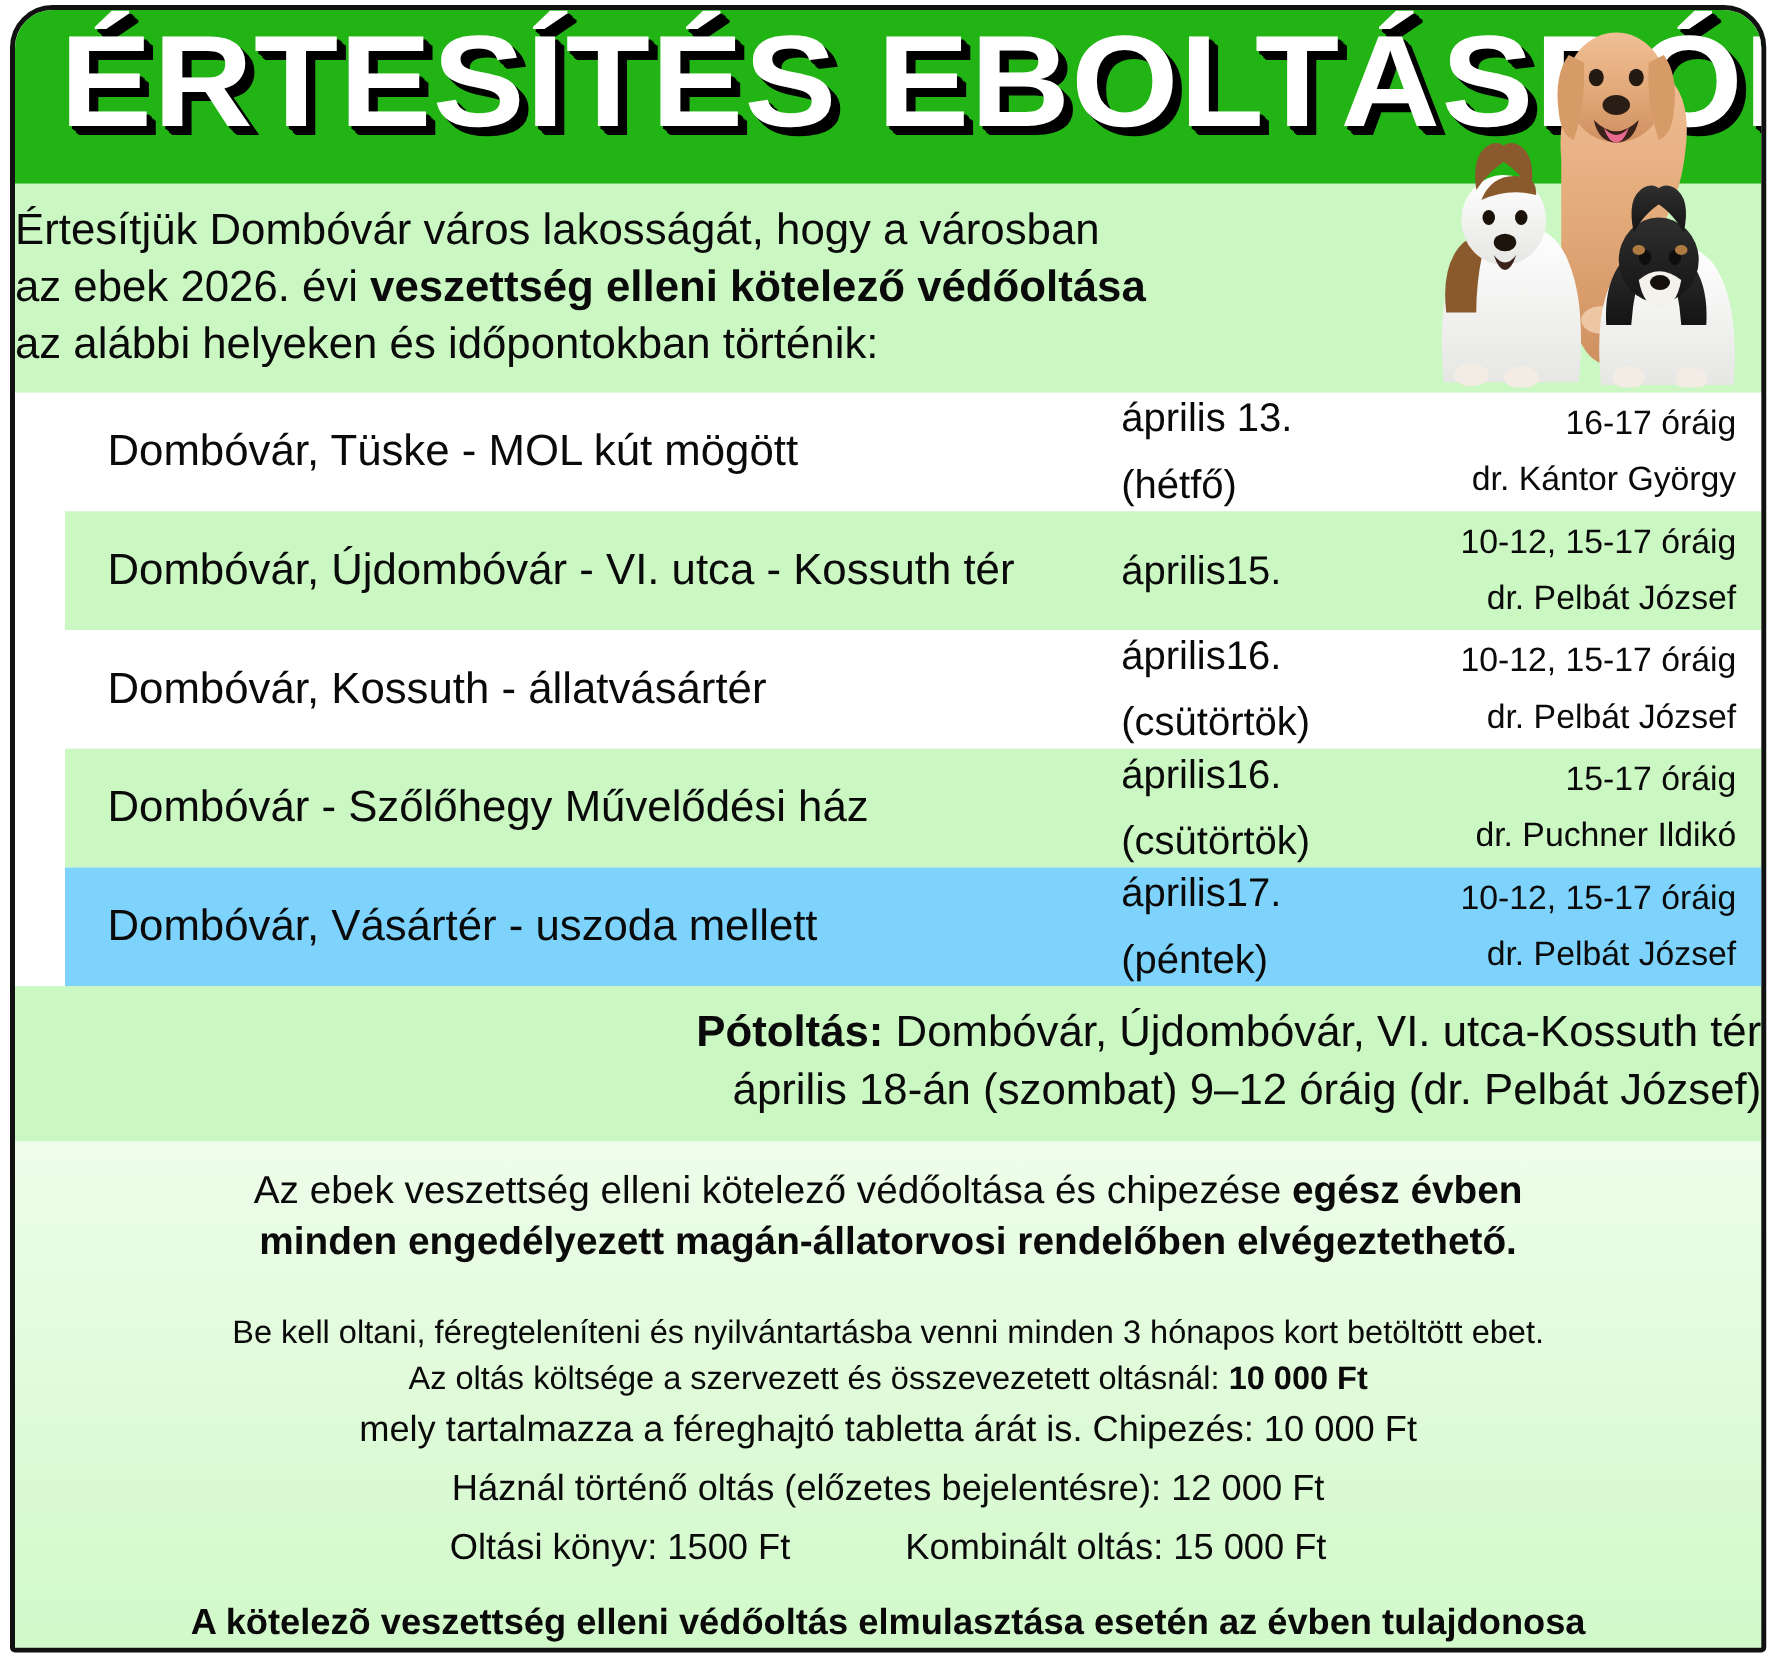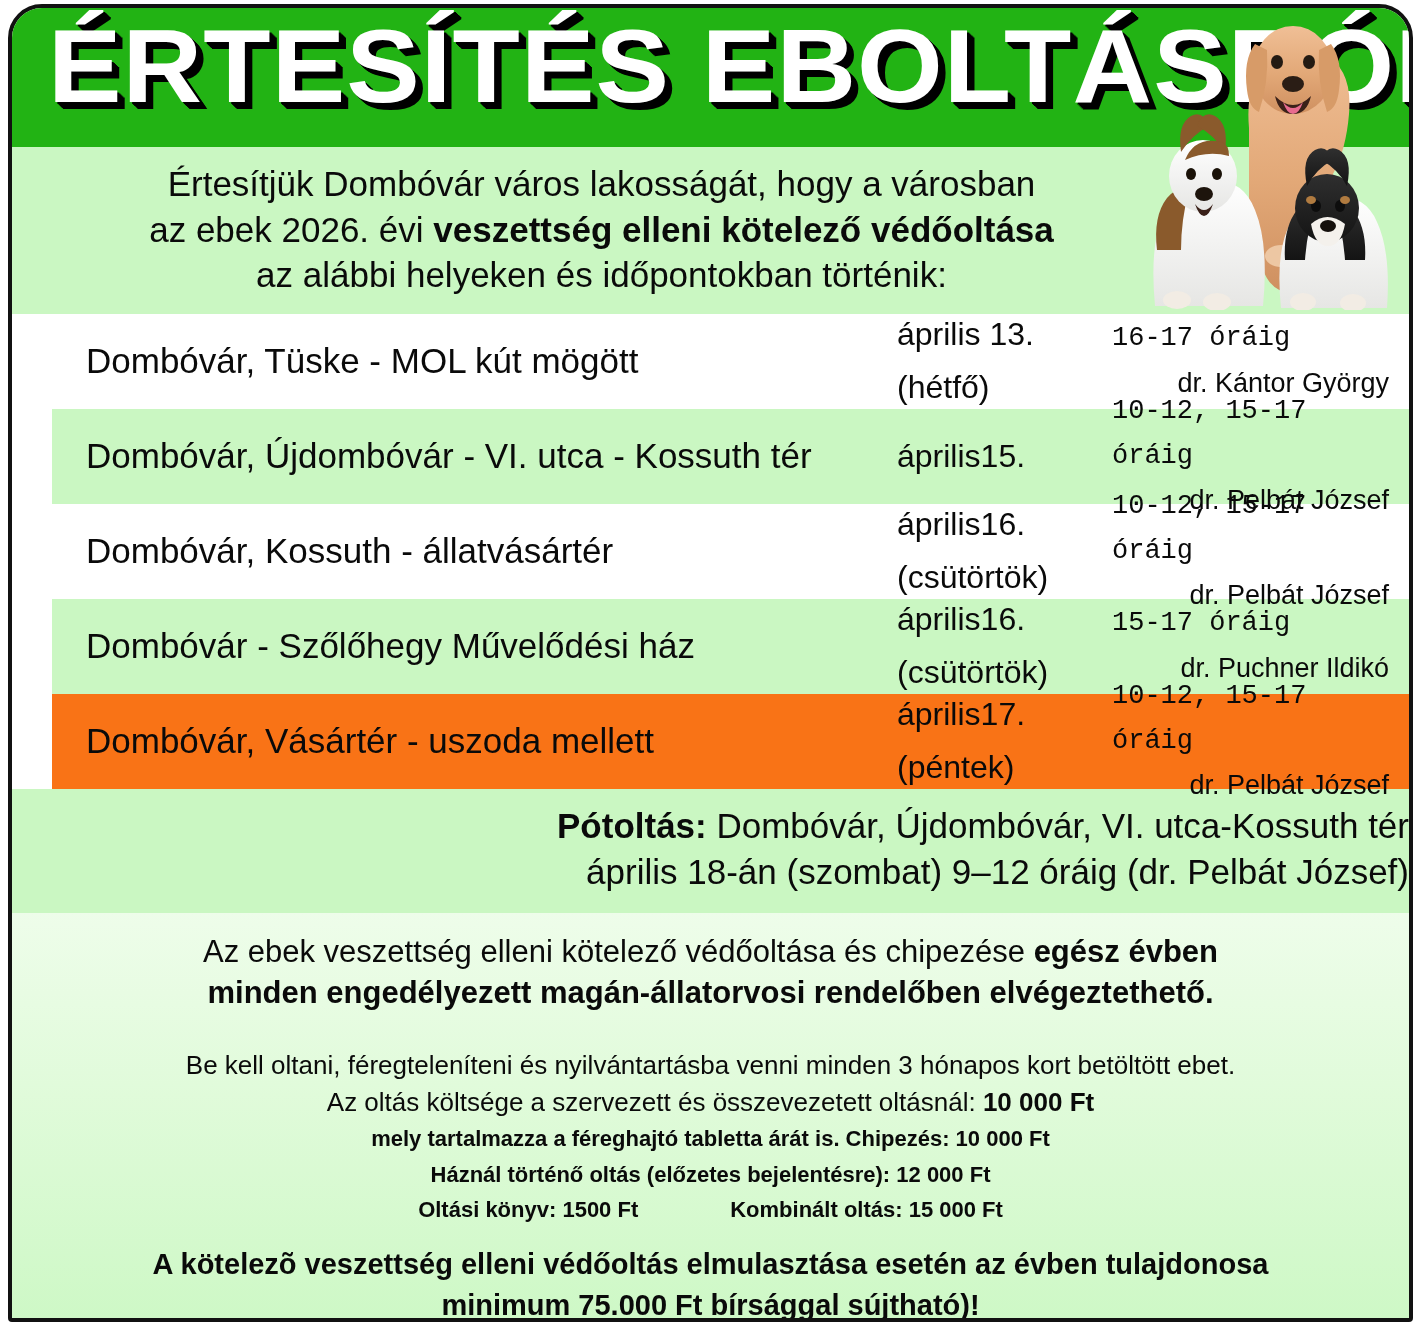--- a/index.html
+++ b/index.html
@@ -59,22 +59,21 @@
       5px 5px 0 #000000,
       4px 4px 0 #000000,
       3px 3px 0 #000000,
       2px 2px 0 #000000;
   }
 
   
   .intro {
     position: relative;
     background: #caf7c2;
-    padding: 14px 0 16px 12px;
-    text-align: center;
+    padding: 14px 0 16px 0;
     font-size: 35px;
     line-height: 1.30;
     color: #0a0a0a;
   }
   .intro .line {
     display: block;
     padding-right: 230px;
   }
   .intro b { font-weight: bold; }
 
@@ -95,21 +94,21 @@
   .srow {
     display: flex;
     align-items: center;
     height: 95px;
     box-sizing: border-box;
     padding: 0 6px 0 0;
     margin-left: 40px;
   }
   .srow.odd  { background: #ffffff; }
   .srow.even { background: #caf7c2; }
-  .srow.last { background: #f97316; }
+  .srow.last { background: #7dd3fc; }
 
   .s-place {
     flex: 0 0 845px;
     padding-left: 34px;
     font-size: 35px;
     color: #0a0a0a;
     white-space: nowrap;
     box-sizing: border-box;
   }
   .s-date {
@@ -120,21 +119,21 @@
     box-sizing: border-box;
   }
   .s-time {
     flex: 1 1 auto;
     font-size: 27px;
     line-height: 1.65;
     color: #0a0a0a;
     box-sizing: border-box;
     padding-right: 14px;
   }
-  .s-time .t-hours { display: block; text-align: left; font-family: Liberation Mono, monospace; }
+  .s-time .t-hours { display: block; text-align: right; }
   .s-time .t-doc   { display: block; text-align: right; }
   .s-date .d-day   { display: block; }
   .s-date .d-dow   { display: block; }
 
   
   .potoltas {
     background: #caf7c2;
     text-align: center;
     padding: 14px 0 18px 0;
     font-size: 35px;
@@ -156,22 +155,22 @@
     line-height: 1.33;
     margin-bottom: 34px;
   }
   .n-big b { font-weight: bold; }
   .n-mid {
     font-size: 26px;
     line-height: 1.42;
   }
   .n-mid b { font-weight: bold; }
   .n-bold {
-    font-size: 22px;
-    font-weight: bold;
+    font-size: 29px;
+    font-weight: normal;
     line-height: 1.62;
   }
   .n-final {
     font-size: 29px;
     font-weight: bold;
     line-height: 1.40;
     margin-top: 16px;
   }
   .n-line { display: block; }
 </style>

